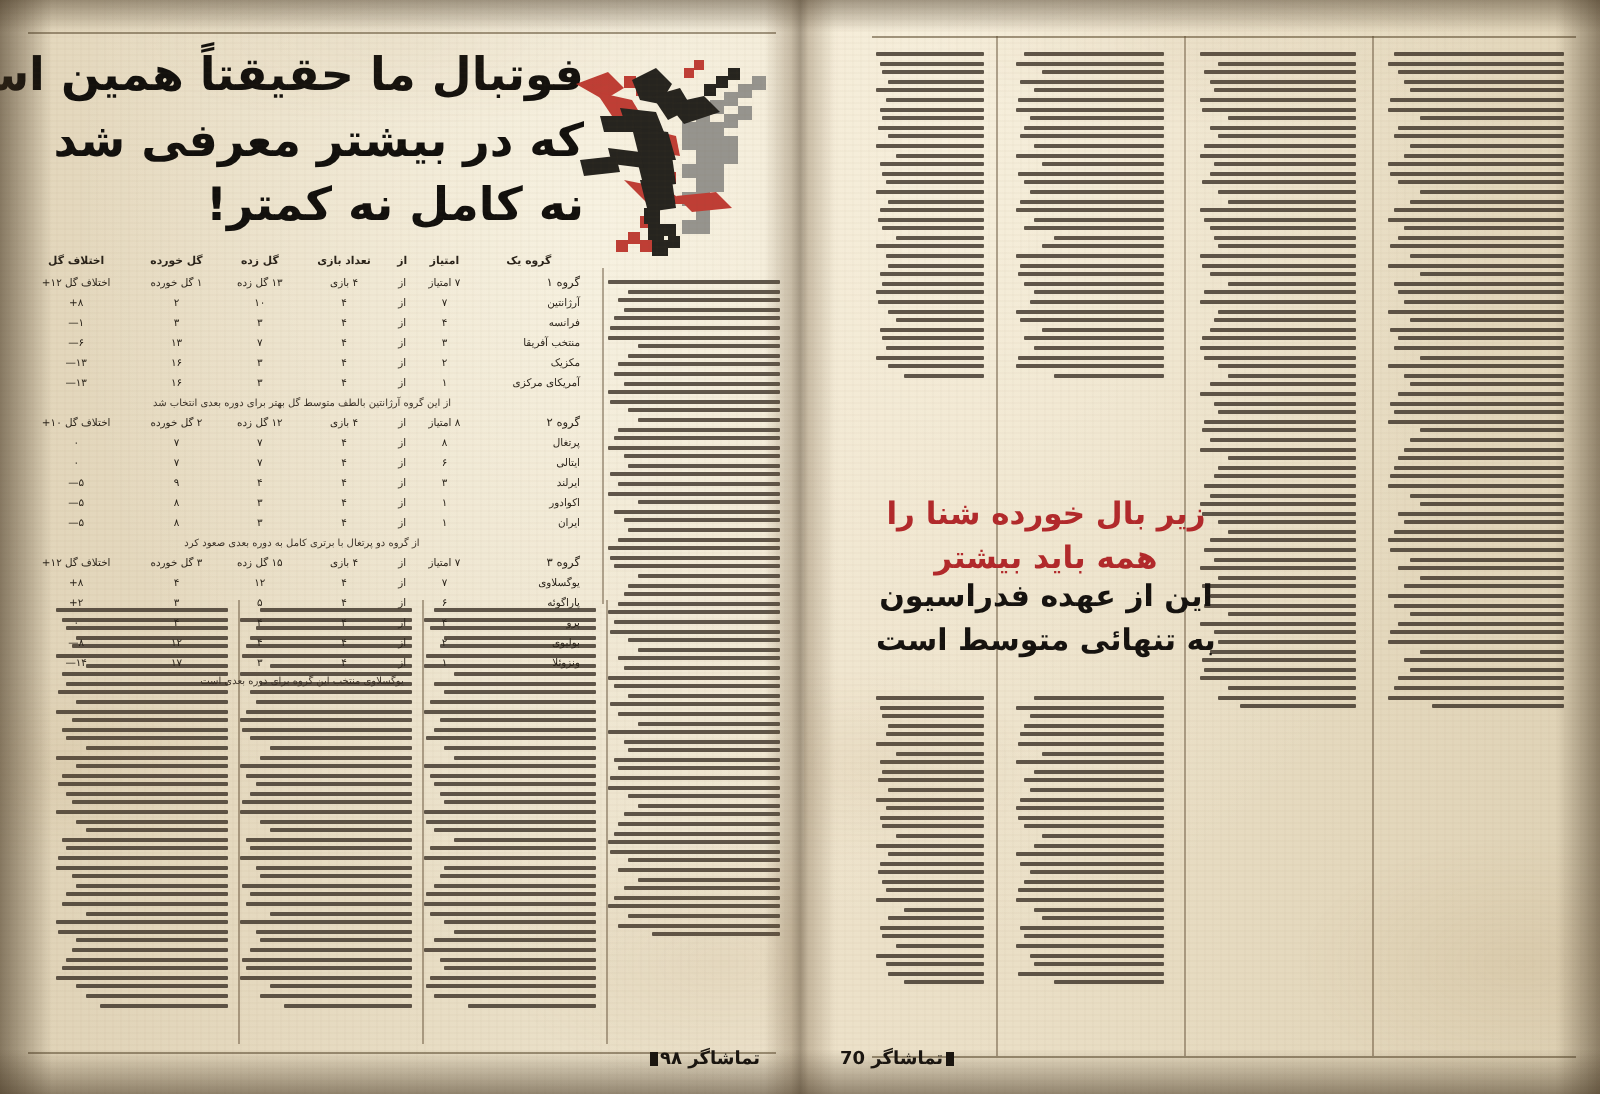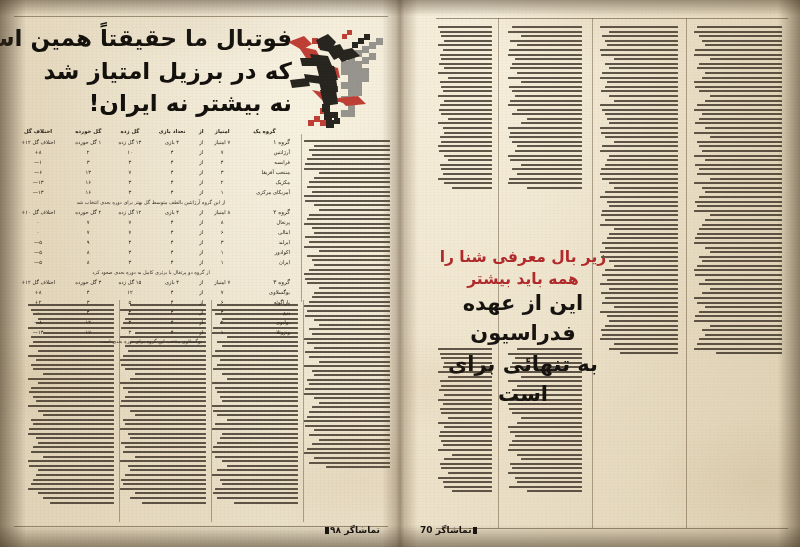--- a/index.html
+++ b/index.html
@@ -65,21 +65,21 @@
 
   
   .hl{position:absolute;z-index:3;direction:rtl;text-align:right;
       font-family:"DejaVu Sans","Liberation Sans",sans-serif;}
   .hl-main{right:110px;top:22px;width:290px;color:#12100d;
       font-size:23px;line-height:1.42;font-weight:700;letter-spacing:-.5px;}
   .hl-main div{white-space:nowrap;}
   .hl-red{left:22px;top:246px;width:198px;color:#b2292b;
       font-size:15.5px;line-height:1.45;font-weight:700;text-align:center;}
   .hl-blk{left:22px;top:288px;width:198px;color:#15120f;
-      font-size:21px;line-height:1.45;font-weight:700;text-align:center;}
+      font-size:15px;line-height:1.45;font-weight:700;text-align:center;}
 
   
   .art{position:absolute;right:8px;top:24px;width:112px;height:108px;z-index:3;}
 
   
   .tbl{position:absolute;z-index:3;direction:rtl;color:#2a231a;
        font-size:5.2px;line-height:1.9;}
   .tbl table{border-collapse:collapse;width:100%;}
   .tbl th,.tbl td{padding:0 2px;text-align:center;white-space:nowrap;font-weight:400;}
   .tbl th{font-weight:700;font-size:5.4px;padding-bottom:1px;}
@@ -418,44 +418,44 @@
           <div class="ln s5"></div>
           <div class="ln s6"></div>
           <div class="ln s3"></div>
         <div class="ln s2"></div>
           <div class="ln s4"></div>
           <div class="ln s1"></div>
           <div class="ln s7"></div>
       </div>
 
       <div class="hl hl-red">
-        <div>زیر بال معرفی شنا را</div>
+        <div>زیر بال خورده شنا را</div>
         <div>همه باید بیشتر</div>
       </div>
       <div class="hl hl-blk">
         <div>این از عهده فدراسیون</div>
-        <div>به تنهائی برای است</div>
+        <div>به تنهائی متوسط است</div>
       </div>
 
       <div class="folio l">
         <span class="sq"></span><span>تماشاگر 70</span>
       </div>
 
       <div class="stains"></div>
       <div class="grain"></div>
     </div>
 
     <div class="sheet right">
 
       <div class="hrule" style="left:14px;top:16px;width:374px;"></div>
 
       <div class="hl hl-main">
         <div>فوتبال ما حقیقتاً همین است</div>
-        <div>که در برزیل امتیاز شد</div>
-        <div>نه بیشتر نه ایران!</div>
+        <div>که در بیشتر معرفی شد</div>
+        <div>نه کامل نه کمتر!</div>
       </div>
 
       <div class="art">
         <svg viewBox="0 0 112 108" width="112" height="108" aria-hidden="true">
           <g opacity="0.92">
 
             <g fill="#8e8d88">
               <rect x="52" y="22" width="7" height="7"></rect>
                 <rect x="59" y="26" width="7" height="7"></rect>
               <rect x="66" y="30" width="7" height="7"></rect>

